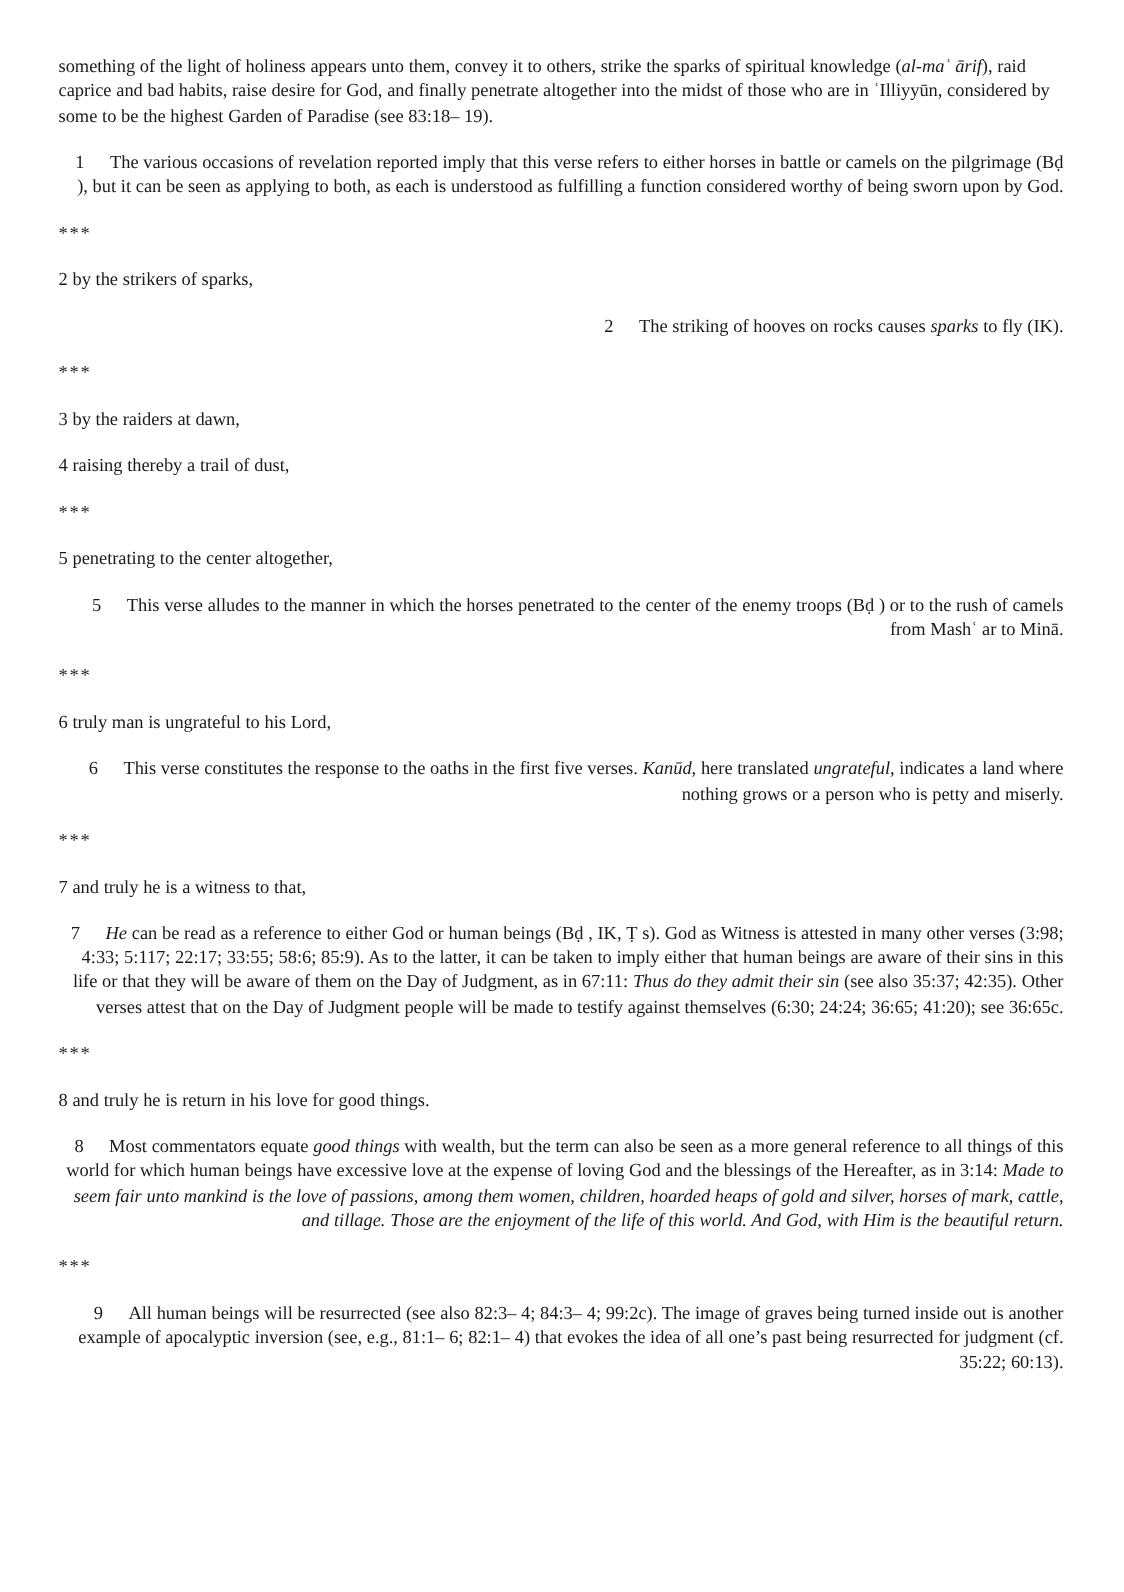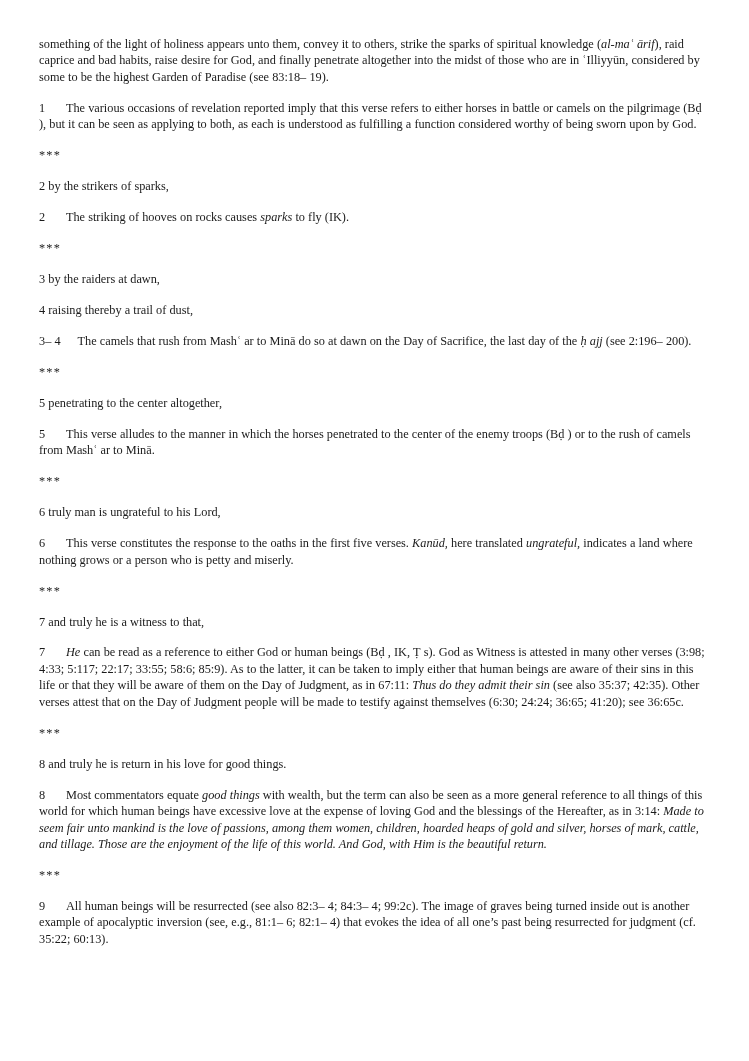--- a/index.html
+++ b/index.html
@@ -26,20 +26,21 @@
     font-size: 12.3px;
     line-height: 16.45px;
     text-align: left;
     margin: 0 0 14.5px 0;
     letter-spacing: -0.02px;
     word-spacing: 0.1px;
   }
   
   .commentary {
     margin-bottom: 14.5px;
+    text-align: right;
   }
   .marker {
     display: inline-block;
     min-width: 10px;
   }
   .gap {
     display: inline-block;
     width: 17px;
   }
   
@@ -65,21 +66,20 @@
 
   <p class="block commentary"><span class="marker">1</span><span class="gap"></span><span>The various occasions of revelation reported imply that this verse refers to either horses in battle or camels on the pilgrimage (Bḍ ), but it can be seen as applying to both, as each is understood as fulfilling a function considered worthy of being sworn upon by God.</span></p>
 
   <p class="sep">***</p>
   <p class="block verse"><span>2</span><span> </span><span>by the strikers of sparks,</span></p>
   <p class="block commentary"><span class="marker">2</span><span class="gap"></span><span>The striking of hooves on rocks causes </span><em>sparks</em><span> to fly (IK).</span></p>
 
   <p class="sep">***</p>
   <p class="block verse"><span>3</span><span> </span><span>by the raiders at dawn,</span></p>
   <p class="block verse"><span>4</span><span> </span><span>raising thereby a trail of dust,</span></p>
-  <p class="block commentary"><span class="marker">3– 4</span><span class="gap"></span><span>The camels that rush from Mashʿ ar to Minā do so at dawn on the Day of Sacrifice, the last day of the </span><em>ḥ ajj</em><span> (see 2:196– 200).</span></p>
 
   <p class="sep">***</p>
   <p class="block verse"><span>5</span><span> </span><span>penetrating to the center altogether,</span></p>
   <p class="block commentary"><span class="marker">5</span><span class="gap"></span><span>This verse alludes to the manner in which the horses penetrated to the center of the enemy troops (Bḍ ) or to the rush of camels from Mashʿ ar to Minā.</span></p>
 
   <p class="sep">***</p>
   <p class="block verse"><span>6</span><span> </span><span>truly man is ungrateful to his Lord,</span></p>
   <p class="block commentary"><span class="marker">6</span><span class="gap"></span><span>This verse constitutes the response to the oaths in the first five verses. </span><em>Kanūd,</em><span> here translated </span><em>ungrateful,</em><span> indicates a land where nothing grows or a person who is petty and miserly.</span></p>
 
   <p class="sep">***</p>

